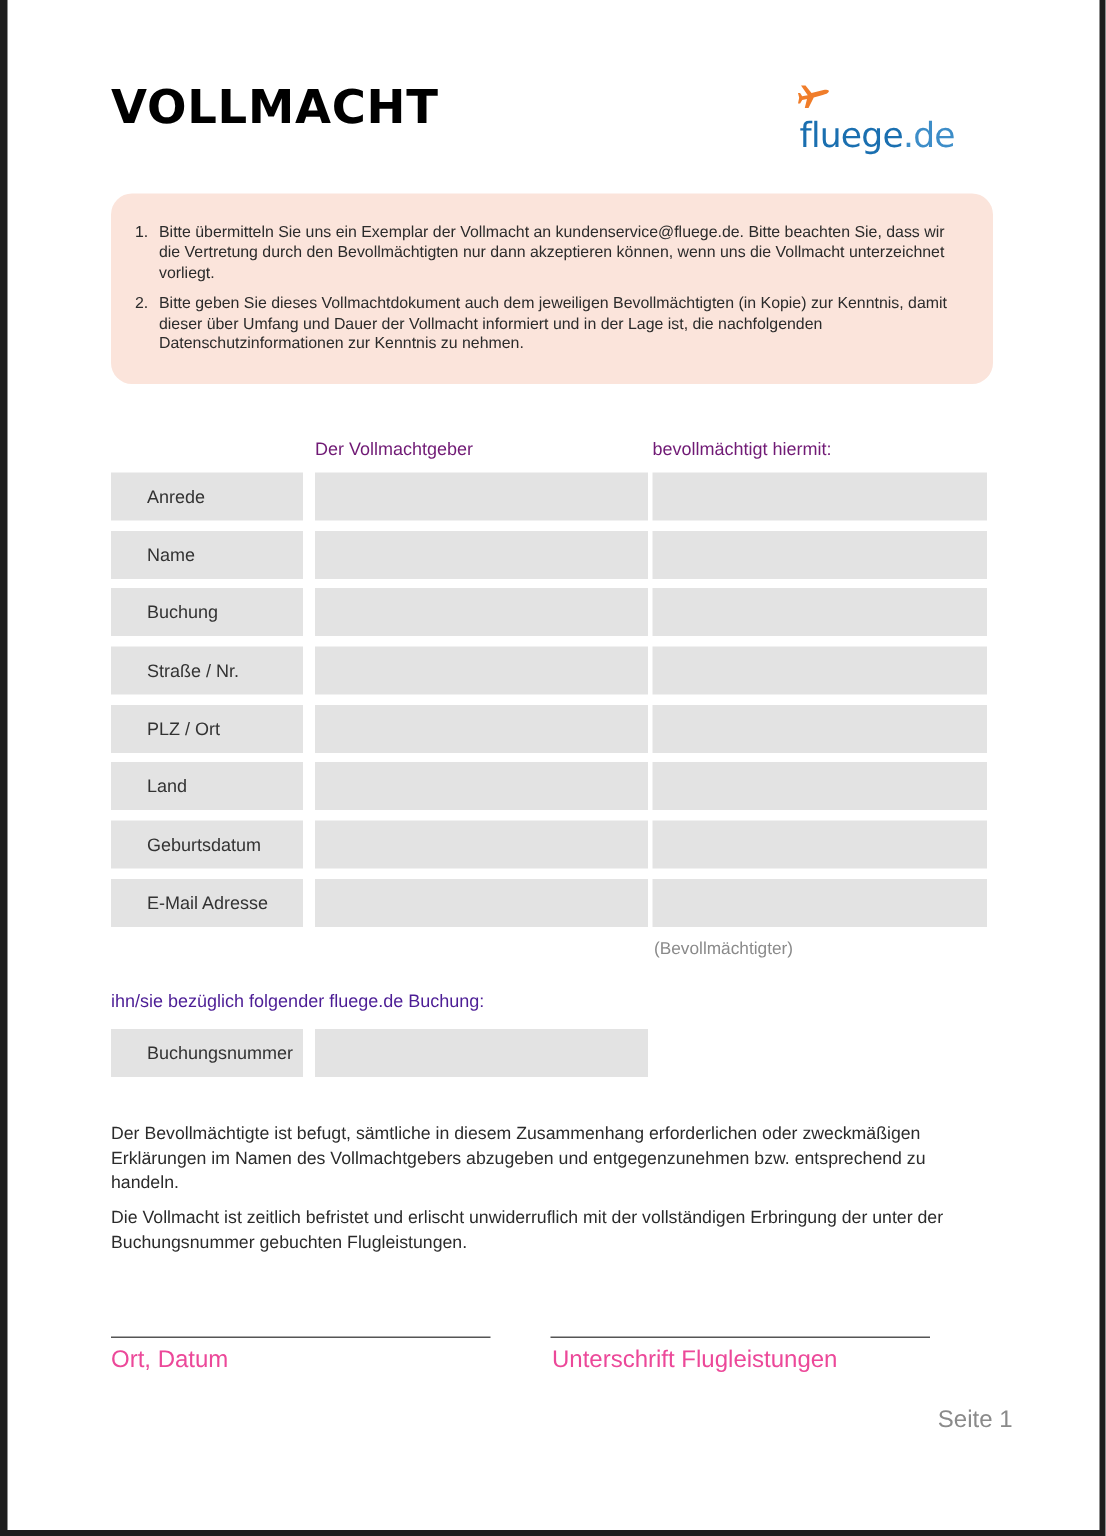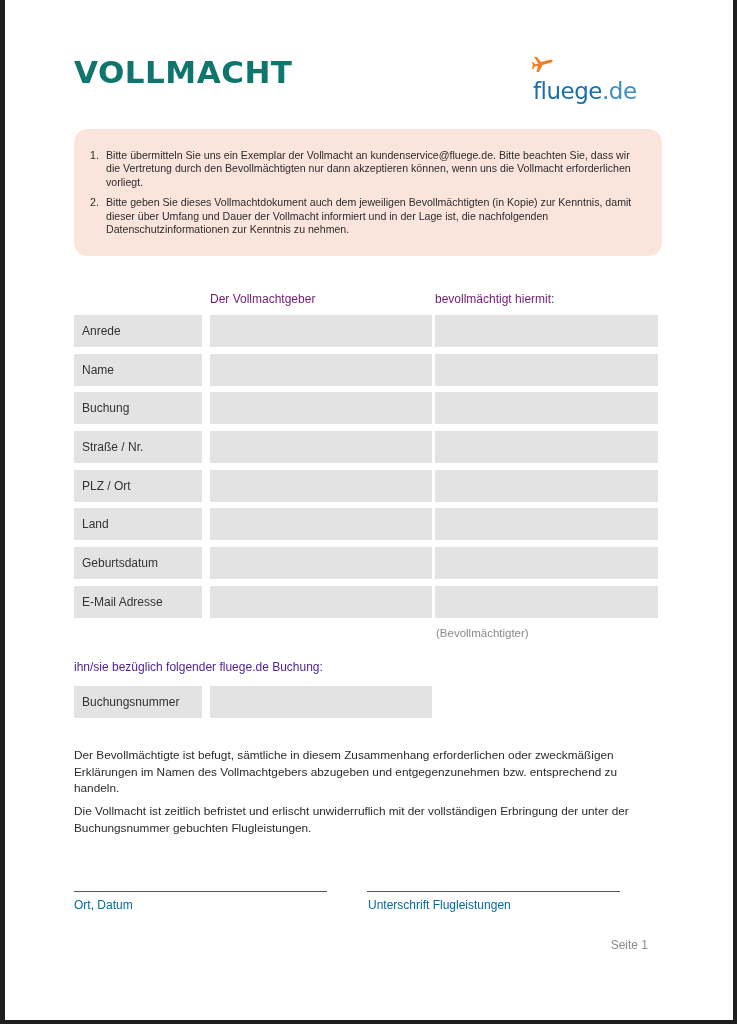--- a/index.html
+++ b/index.html
@@ -17,21 +17,21 @@
       width: 728px; height: 1020px;
       background: #ffffff;
     }
     .title {
       position: absolute;
       left: 69px; top: 52px;
       font-family: "DejaVu Sans", "Liberation Sans", sans-serif;
       font-weight: bold;
       font-size: 31px;
       letter-spacing: 0.5px;
-      color: #0f766e;
+      color: #000000;
       margin: 0;
       line-height: 40px;
     }
     .logo {
       position: absolute;
       left: 527px; top: 54px;
       height: 34px;
       display: flex;  flex-direction: column;
     }
     .logo svg { display: block; }
@@ -66,21 +66,21 @@
       font-size: 12px; color: #701a75;
     }
     .row-label, .cell {
       position: absolute;
       background: #e3e3e3;
       height: 32px;
       box-sizing: border-box;
     }
     .row-label {
       left: 69px; width: 128px;
-      padding-left: 8px;
+      padding-left: 24px;
       font-size: 12px;
       line-height: 32px;
       color: #333;
     }
     .cell.c1 { left: 205px; width: 222px; }
     .cell.c2 { left: 430px; width: 223px; }
 
     .sub-note {
       position: absolute;
       left: 431px; top: 627px;
@@ -100,26 +100,26 @@
       line-height: 16.5px;
       color: #2b2b2b;
       margin: 0;
     }
     .sig-line {
       position: absolute; top: 891px;
       height: 1px; background: #555;
     }
     .sig-label {
       position: absolute; top: 898px;
-      font-size: 12px; color: #0369a1;
+      font-size: 16px; color: #ec4899;
     }
     .page-num {
       position: absolute;
-      right: 85px; top: 938px;
-      font-size: 12px;
+      right: 58px; top: 938px;
+      font-size: 16px;
       color: #8a8a8a;
       margin-left: 24px;
     }
   </style>
 </head>
 <body>
 
 <div class="page">
 
   <h1 class="title">VOLLMACHT</h1>
@@ -132,21 +132,21 @@
         </g>
       </svg>
     </span>
     <span class="logo-text"><span>fluege</span><span class="tld">.de</span></span>
   </div>
 
   <div class="notice">
     <ol>
       <li>
         <span class="num">1.</span>
-        <span>Bitte übermitteln Sie uns ein Exemplar der Vollmacht an kundenservice@fluege.de. Bitte beachten Sie, dass wir die Vertretung durch den Bevollmächtigten nur dann akzeptieren können, wenn uns die Vollmacht erforderlichen vorliegt.</span>
+        <span>Bitte übermitteln Sie uns ein Exemplar der Vollmacht an kundenservice@fluege.de. Bitte beachten Sie, dass wir die Vertretung durch den Bevollmächtigten nur dann akzeptieren können, wenn uns die Vollmacht unterzeichnet vorliegt.</span>
       </li>
       <li>
         <span class="num">2.</span>
         <span>Bitte geben Sie dieses Vollmachtdokument auch dem jeweiligen Bevollmächtigten (in Kopie) zur Kenntnis, damit dieser über Umfang und Dauer der Vollmacht informiert und in der Lage ist, die nach­folgenden Datenschutzinformationen zur Kenntnis zu nehmen.</span>
       </li>
     </ol>
   </div>
 
   <div class="col-head" style="left:205px;">Der Vollmachtgeber</div>
   <div class="col-head" style="left:430px;text-align:right;">bevollmächtigt hiermit:</div>

